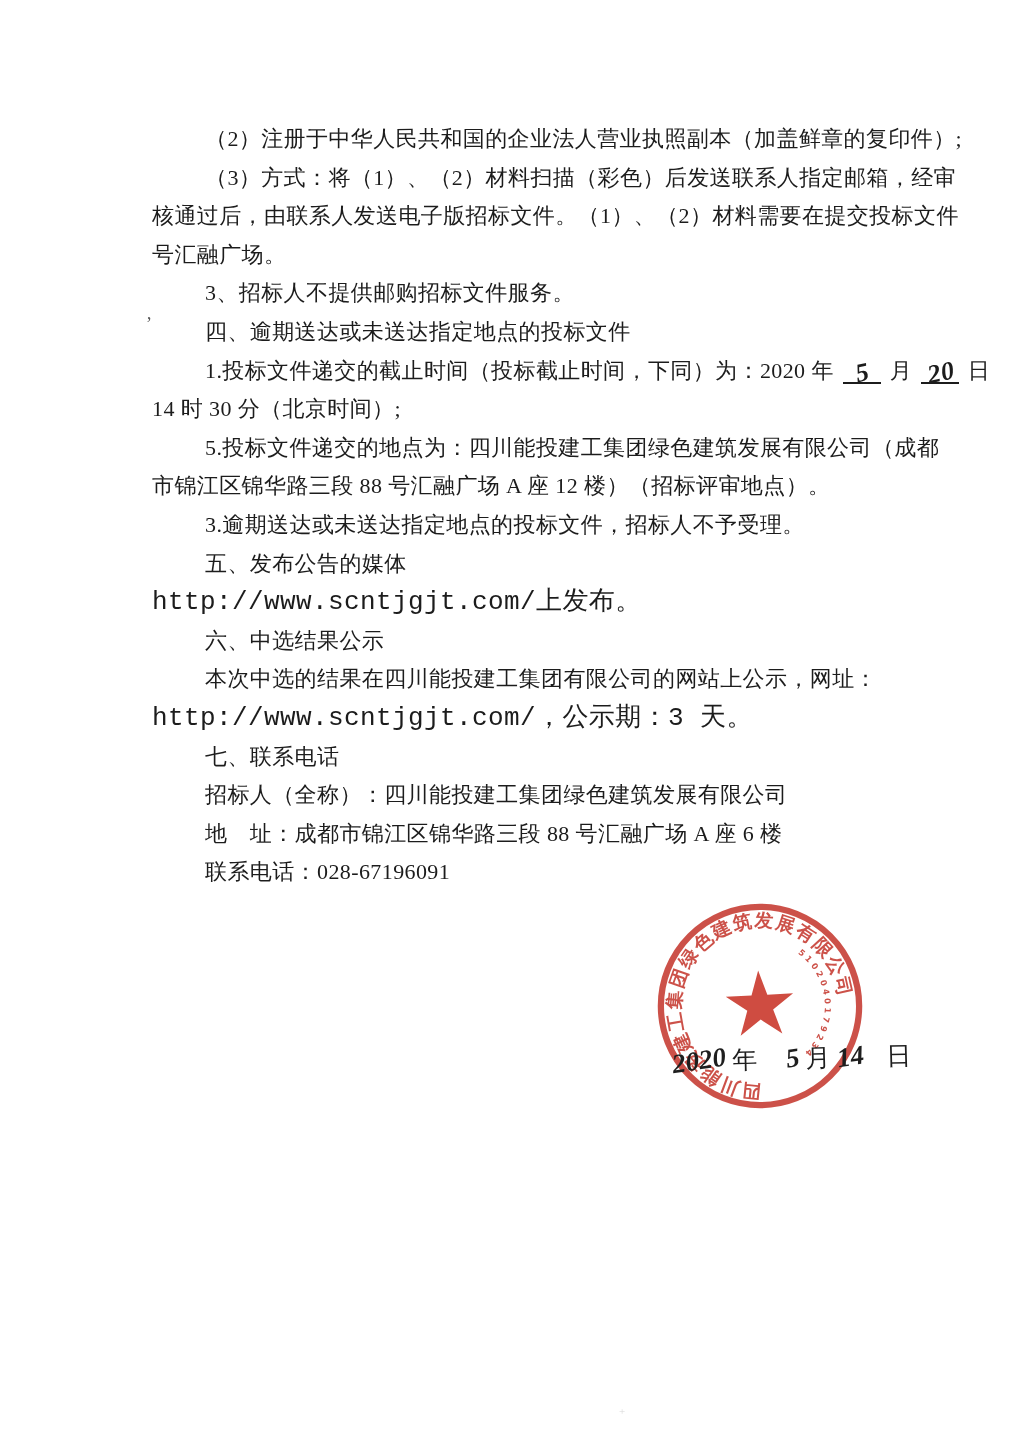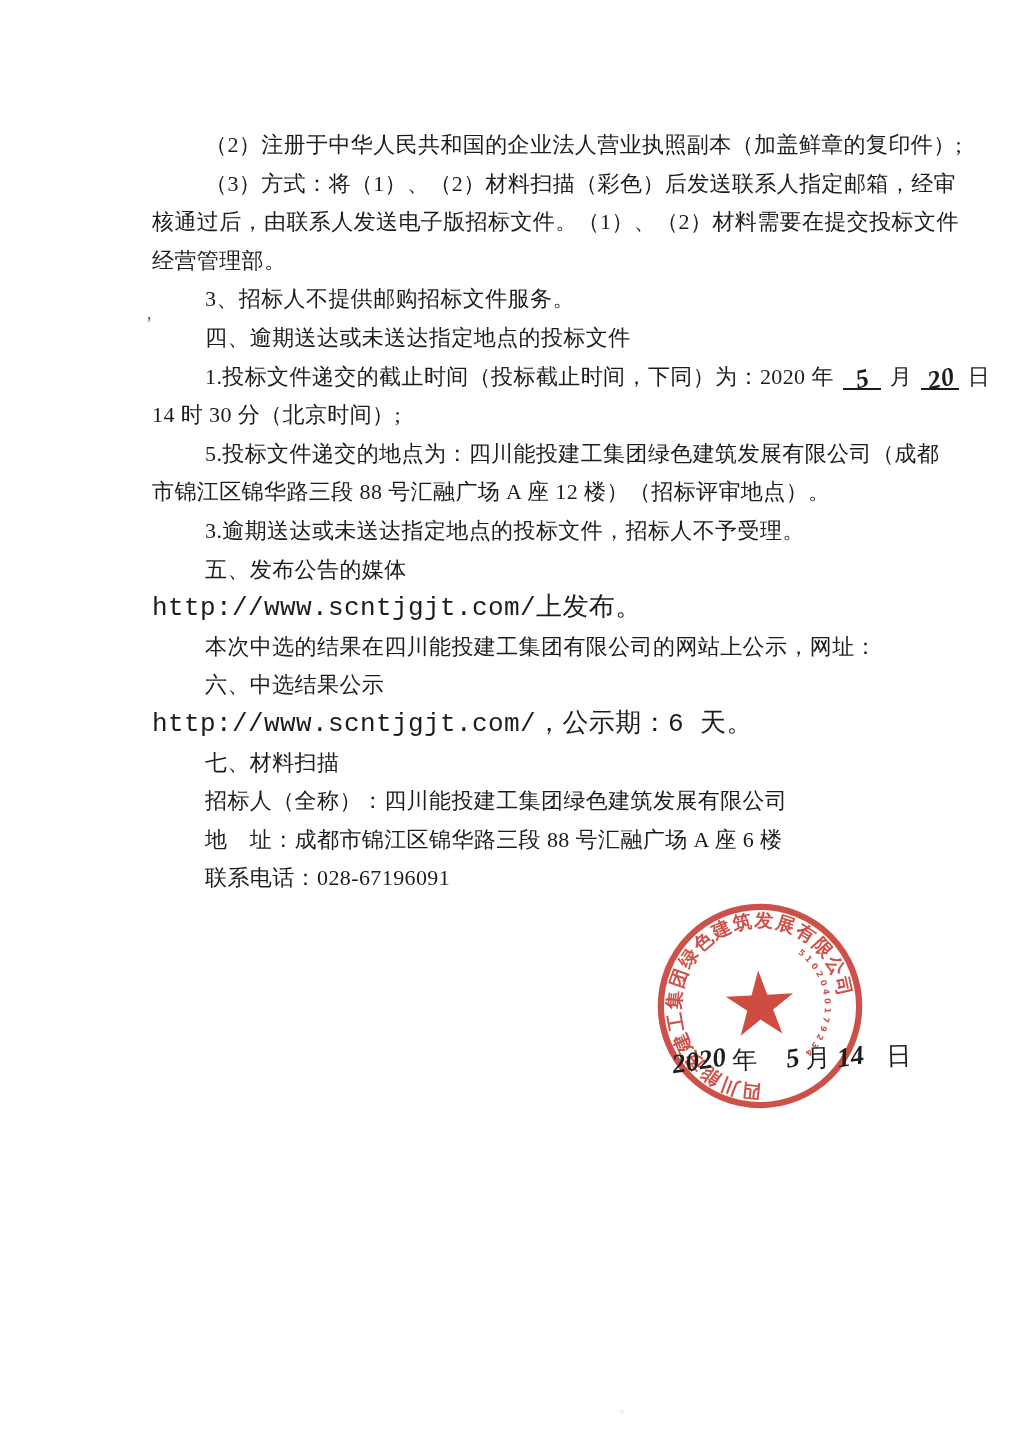--- a/index.html
+++ b/index.html
@@ -6,21 +6,21 @@
   .page{
     position:relative;
     width:1023px;height:1447px;
     background:#ffffff;
     overflow:hidden;
     font-family:"Liberation Serif","DejaVu Serif",serif;
     color:#1c1c1c;
   }
   .doc{
     position:absolute;
-    left:152px;top:126px;width:736px;
+    left:152px;top:120px;width:736px;
   }
   .line{
     margin:0;
     font-size:22px;
     line-height:38.6px;
     letter-spacing:0.4px;
     white-space:nowrap;
   }
   .indent{text-indent:53px;}
   .spread{letter-spacing:12.6px;}
@@ -89,42 +89,42 @@
 <body>
 
 <div class="page">
 
   <span class="artifact-tick">’</span>
 
   <div class="doc">
     <p class="line indent">（2）注册于中华人民共和国的企业法人营业执照副本（加盖鲜章的复印件）;</p>
     <p class="line indent">（3）方式：将（1）、（2）材料扫描（彩色）后发送联系人指定邮箱，经审</p>
     <p class="line">核通过后，由联系人发送电子版招标文件。（1）、（2）材料需要在提交投标文件</p>
-    <p class="line">经营管理部。</p>
+    <p class="line">号汇融广场。</p>
     <p class="line indent">3、招标人不提供邮购招标文件服务。</p>
     <p class="line indent">四、逾期送达或未送达指定地点的投标文件</p>
 
     <p class="line indent">
       <span>1.投标文件递交的截止时间（投标截止时间，下同）为：2020 年</span>
       <span class="uslot"><span class="hw">5</span></span>
       <span>月</span>
       <span class="uslot"><span class="hw">20</span></span>
       <span>日</span>
     </p>
 
     <p class="line">14 时 30 分（北京时间）;</p>
     <p class="line indent">5.投标文件递交的地点为：四川能投建工集团绿色建筑发展有限公司（成都</p>
     <p class="line">市锦江区锦华路三段 88 号汇融广场 A 座 12 楼）（招标评审地点）。</p>
     <p class="line indent">3.逾期送达或未送达指定地点的投标文件，招标人不予受理。</p>
     <p class="line indent">五、发布公告的媒体</p>
     <p class="line mono">http://www.scntjgjt.com/上发布。</p>
+    <p class="line indent">六、中选结果公示</p>
     <p class="line indent">本次中选的结果在四川能投建工集团有限公司的网站上公示，网址：</p>
-    <p class="line indent">六、中选结果公示</p>
-    <p class="line mono">http://www.scntjgjt.com/，公示期：6 天。</p>
-    <p class="line indent">七、材料扫描</p>
+    <p class="line mono">http://www.scntjgjt.com/，公示期：3 天。</p>
+    <p class="line indent">七、联系电话</p>
     <p class="line indent">招标人（全称）：四川能投建工集团绿色建筑发展有限公司</p>
     <p class="line indent">地　址：成都市锦江区锦华路三段 88 号汇融广场 A 座 6 楼</p>
     <p class="line indent">联系电话：028-67196091</p>
   </div>
 
   <svg class="stamp" viewBox="-115 -115 230 230" aria-hidden="true">
     <defs>
       <path id="nameArc" d="M -53.7 53.7 A 76 76 0 1 1 53.7 53.7"></path>
       <path id="serialArc" d="M 50.8 35.6 A 62 62 0 0 1 -50.8 35.6"></path>
     </defs>

